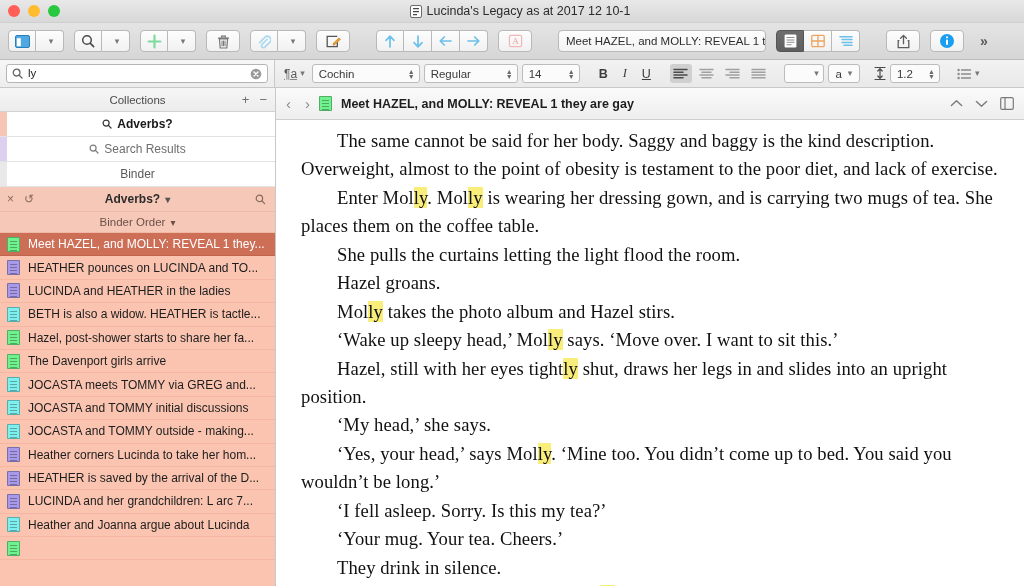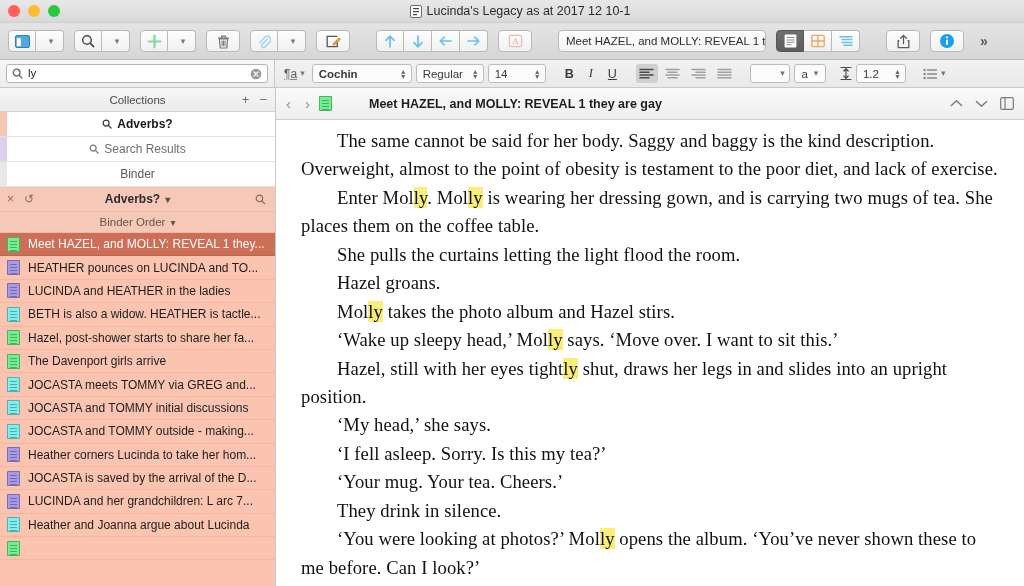--- a/index.html
+++ b/index.html
@@ -185,22 +185,22 @@
     border-radius: 3px;
     display: flex;
     align-items: center;
     justify-content: space-between;
     padding: 0 4px 0 6px;
     font-size: 11.5px;
     color: #3a3a3a;
     box-sizing: border-box;
     gap: 6px;
   }
-  .fb-font   { width: 100px; font-weight: bold; }
-  .fb-style  { width: 68px; }
+  .fb-font   { width: 108px; }
+  .fb-style  { width: 94px; }
   .fb-size   { width: 58px; }
   .fb-blank  { width: 40px; }
   .fb-aa     { width: 32px; justify-content:center; gap:3px; padding:0 4px;}
   .fb-spacing{ width: 50px; }
   .stepper {
     display: inline-flex;
     flex-direction: column;
     line-height: 5px;
     font-size: 7px;
     color: #6b6b6b;
@@ -398,21 +398,20 @@
     display: flex;
     gap: 14px;
     color: #8c8c8c;
     font-size: 15px;
     line-height: 1;
   }
   .eh-title {
     font-size: 12.5px;
     color: #1d1d1d;
     font-weight: 600;
-    margin-left: 28px;
   }
   .eh-right {
     margin-left: auto;
     display: flex;
     align-items: center;
     gap: 12px;
     color: #7a7a7a;
   }
 
   .editor-body {
@@ -864,21 +863,21 @@
           <div class="doc-row">
             <span class="chip" style="background: rgb(125, 240, 238);"></span>
             <span class="doc-label">JOCASTA and TOMMY outside - making...</span>
           </div>
           <div class="doc-row">
             <span class="chip" style="background: rgb(168, 154, 232);"></span>
             <span class="doc-label">Heather corners Lucinda to take her hom...</span>
           </div>
           <div class="doc-row">
             <span class="chip" style="background: rgb(168, 154, 232);"></span>
-            <span class="doc-label">JOCASTA is saved by the arrival of the D...</span>
+            <span class="doc-label">HEATHER is saved by the arrival of the D...</span>
           </div>
           <div class="doc-row">
             <span class="chip" style="background: rgb(168, 154, 232);"></span>
             <span class="doc-label">LUCINDA and her grandchildren: L arc 7...</span>
           </div>
           <div class="doc-row">
             <span class="chip" style="background: rgb(125, 240, 238);"></span>
             <span class="doc-label">Heather and Joanna argue about Lucinda</span>
           </div>
           <div class="doc-row">
@@ -918,20 +917,21 @@
 
       <div class="editor-body" id="editor-body">
           <p class="para"><span>The same cannot be said for her body. Saggy and baggy is the kind description. Overweight, almost to the point of obesity is testament to the poor diet, and lack of exercise.</span></p>
           <p class="para"><span>Enter Mol</span><span class="hl" style="background: rgb(249, 238, 122);">ly</span><span>. Mol</span><span class="hl" style="background: rgb(249, 238, 122);">ly</span><span> is wearing her dressing gown, and is carrying two mugs of tea. She places them on the coffee table.</span></p>
           <p class="para"><span>She pulls the curtains letting the light flood the room.</span></p>
           <p class="para"><span>Hazel groans.</span></p>
           <p class="para"><span>Mol</span><span class="hl" style="background: rgb(249, 238, 122);">ly</span><span> takes the photo album and Hazel stirs.</span></p>
           <p class="para"><span>‘Wake up sleepy head,’ Mol</span><span class="hl" style="background: rgb(249, 238, 122);">ly</span><span> says. ‘Move over. I want to sit this.’</span></p>
           <p class="para"><span>Hazel, still with her eyes tight</span><span class="hl" style="background: rgb(249, 238, 122);">ly</span><span> shut, draws her legs in and slides into an upright position.</span></p>
           <p class="para"><span>‘My head,’ she says.</span></p>
+          <p class="para"><span>‘Yes, your head,’ says Mol</span><span class="hl" style="background: rgb(249, 238, 122);">ly</span><span>. ‘Mine too. You didn’t come up to bed. You said you wouldn’t be long.’</span></p>
           <p class="para"><span>‘I fell asleep. Sorry. Is this my tea?’</span></p>
           <p class="para"><span>‘Your mug. Your tea. Cheers.’</span></p>
           <p class="para"><span>They drink in silence.</span></p>
           <p class="para"><span>‘You were looking at photos?’ Mol</span><span class="hl" style="background: rgb(249, 238, 122);">ly</span><span> opens the album. ‘You’ve never shown these to me before. Can I look?’</span></p>
         </div>
     </div>
   </div>
 </div>
 
 </body></html>

